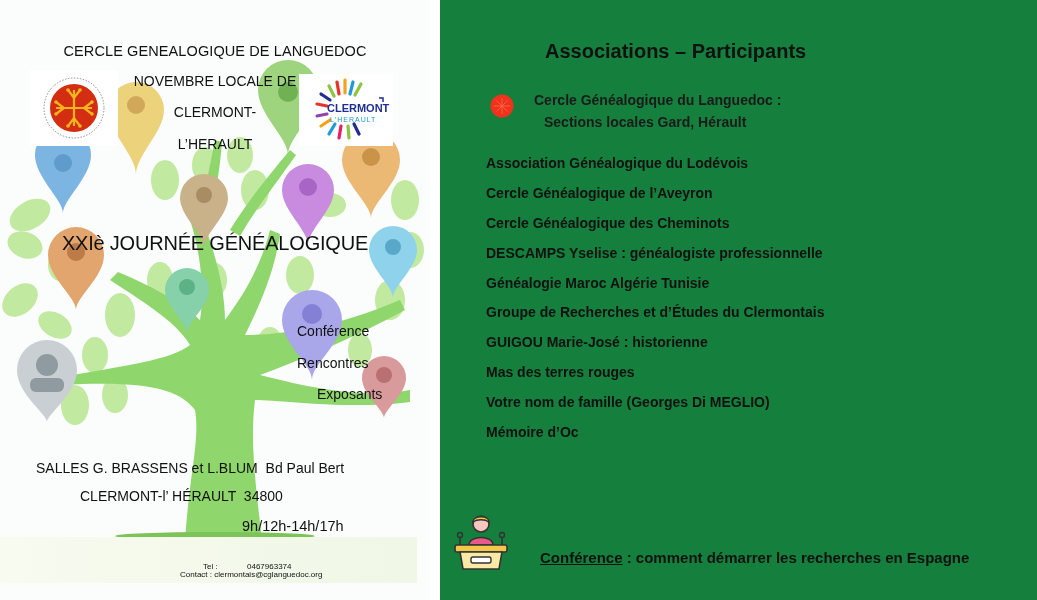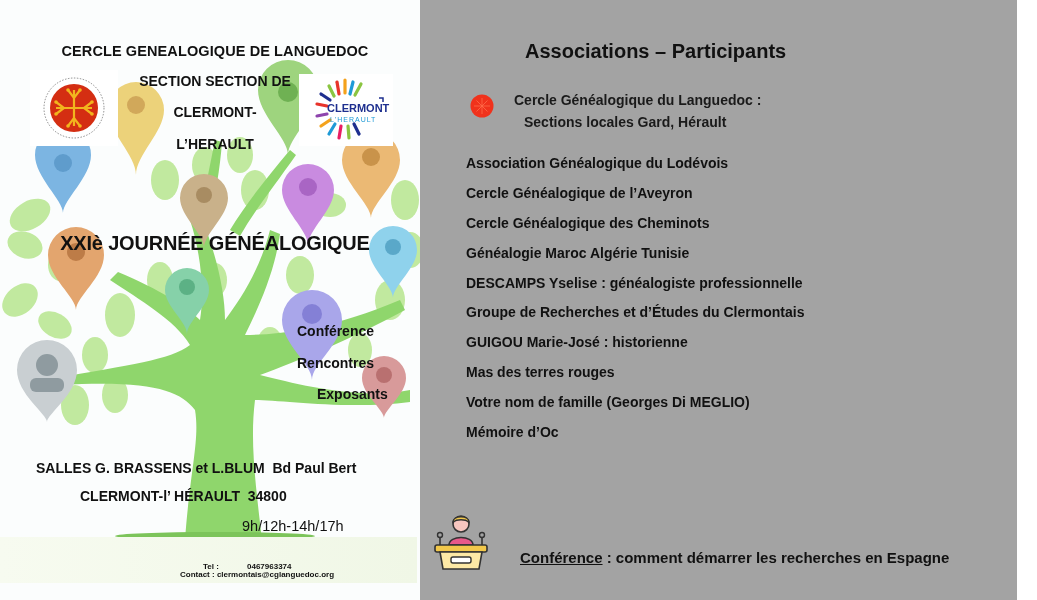--- a/index.html
+++ b/index.html
@@ -2,21 +2,21 @@
 <html><head>
   <meta charset="utf-8">
   <style>
     * { box-sizing: border-box; margin: 0; padding: 0; }
     html, body { width: 1037px; height: 600px; overflow: hidden; background: #ffffff; }
     body { font-family: "Liberation Sans", "DejaVu Sans", sans-serif; color: #1a1a1a; position: relative; }
 
     
     .poster { position: absolute; left: 0; top: 0; width: 430px; height: 600px; background: #fbfdfd; overflow: hidden; }
     .poster svg.art { position: absolute; left: 0; top: 0; }
-    .p-text { position: absolute; font-weight: bold; color: #111; white-space: nowrap; text-align: center; }
+    .p-text { position: absolute; font-weight: normal; color: #111; white-space: nowrap; text-align: center; }
     .p-title { top: 43px; left: 0; width: 430px; font-size: 14.5px; letter-spacing: 0.1px; }
     .p-sub { left: 115px; width: 200px; font-size: 14px; }
     .p-sub1 { top: 73px; }
     .p-sub2 { top: 104px; }
     .p-sub3 { top: 136px; }
     .logo-box { position: absolute; background: #ffffff; }
     .logo-left { left: 30px; top: 70px; width: 88px; height: 76px; }
     .logo-right { left: 299px; top: 74px; width: 94px; height: 72px; }
     .p-date { top: 198px; left: 0; width: 430px; font-size: 15px; }
     .p-journee { top: 232px; left: 0; width: 430px; font-size: 20px; letter-spacing: -0.2px; }
@@ -26,21 +26,21 @@
     .p-act3 { top: 386px; margin-left: 20px; }
     .p-salle { top: 460px; left: 36px; font-size: 14px; text-align: left; }
     .p-ville { top: 488px; left: 80px; font-size: 14px; text-align: left; }
     .p-hours { top: 518px; left: 242px; font-size: 14.5px; font-weight: normal; text-align: left; }
     .footer-band { position: absolute; left: 0; top: 537px; width: 417px; height: 46px; background: linear-gradient(90deg, #f7fbf0 0%, #f0f7e6 100%); }
     .p-contact { top: 570px; left: 180px; font-size: 8px; text-align: left; }
     .p-tel-label { top: 562px; left: 203px; font-size: 8px; text-align: left; }
     .p-tel-value { top: 562px; left: 247px; font-size: 8px; text-align: center; }
 
     
-    .panel { position: absolute; left: 420px; top: 0; width: 597px; height: 600px; background: #a3a3a3; }
+    .panel { position: absolute; left: 440px; top: 0; width: 597px; height: 600px; background: #15803d; }
     .panel-title { position: absolute; left: 105px; top: 40px; font-size: 20px; font-weight: bold; color: #111; white-space: nowrap; }
     .featured { position: absolute; left: 50px; top: 92px; }
     .featured-icon { position: absolute; left: 0; top: 2px; width: 24px; height: 24px; }
     .featured-line1 { position: absolute; left: 44px; top: 0; font-size: 14px; font-weight: bold; white-space: nowrap; }
     .featured-line2 { position: absolute; left: 54px; top: 22px; font-size: 14px; font-weight: bold; white-space: nowrap; }
     .assoc-list { position: absolute; left: 46px; top: 143px; list-style: none; margin-top: 10px; }
     .assoc-item { height: 29.9px; font-size: 14px; font-weight: bold; white-space: nowrap; line-height: 20px; color: #111; }
     .conf-row { position: absolute; left: 12px; top: 511px; width: 580px; height: 62px; }
     .conf-icon { position: absolute; left: 0; top: 0; width: 58px; height: 60px; }
     .conf-text { position: absolute; left: 88px; top: 38px; font-size: 15px; font-weight: bold; white-space: nowrap; color: #111; }
@@ -163,21 +163,21 @@
         <line x1="60" y1="60" x2="55" y2="50" stroke="#1e2f8f"></line>
         <line x1="62" y1="10" x2="56" y2="21" stroke="#8bc541"></line>
       </g>
       <text x="28" y="38" font-family="Liberation Sans, sans-serif" font-weight="bold" font-size="11" fill="#1e2f8f">CLERMONT</text>
       <text x="31" y="48" font-family="Liberation Sans, sans-serif" font-size="7" fill="#1e9ad6" letter-spacing="1">L'HERAULT</text>
       <path d="M80 24 L84 24 L84 28" stroke="#1e2f8f" stroke-width="1.5" fill="none"></path>
     </svg>
   </div>
 
   <div class="p-text p-title">CERCLE GENEALOGIQUE DE LANGUEDOC</div>
-  <div class="p-text p-sub p-sub1">SECTION SECTION DE</div>
+  <div class="p-text p-sub p-sub1">NOVEMBRE LOCALE DE</div>
   <div class="p-text p-sub p-sub2">CLERMONT-</div>
   <div class="p-text p-sub p-sub3">L’HERAULT</div>
 
   <div class="p-text p-journee">XXIè JOURNÉE GÉNÉALOGIQUE</div>
 
   <div class="p-text p-activity p-act1">Conférence</div>
   <div class="p-text p-activity p-act2">Rencontres</div>
   <div class="p-text p-activity p-act3">Exposants</div>
 
   <div class="p-text p-salle" style="white-space: pre;">SALLES G. BRASSENS et L.BLUM  Bd Paul Bert</div>
@@ -201,22 +201,22 @@
       </g>
     </svg>
     <div class="featured-line1">Cercle Généalogique du Languedoc :</div>
     <div class="featured-line2">Sections locales Gard, Hérault</div>
   </div>
 
   <ul class="assoc-list">
     <li class="assoc-item">Association Généalogique du Lodévois</li>
     <li class="assoc-item">Cercle Généalogique de l’Aveyron</li>
     <li class="assoc-item">Cercle Généalogique des Cheminots</li>
+    <li class="assoc-item">DESCAMPS Yselise : généalogiste professionnelle</li>
     <li class="assoc-item">Généalogie Maroc Algérie Tunisie</li>
-    <li class="assoc-item">DESCAMPS Yselise : généalogiste professionnelle</li>
     <li class="assoc-item">Groupe de Recherches et d’Études du Clermontais</li>
     <li class="assoc-item">GUIGOU Marie-José : historienne</li>
     <li class="assoc-item">Mas des terres rouges</li>
     <li class="assoc-item">Votre nom de famille (Georges Di MEGLIO)</li>
     <li class="assoc-item">Mémoire d’Oc</li>
   </ul>
 
   <div class="conf-row">
     <svg class="conf-icon" viewBox="0 0 58 60">
 

